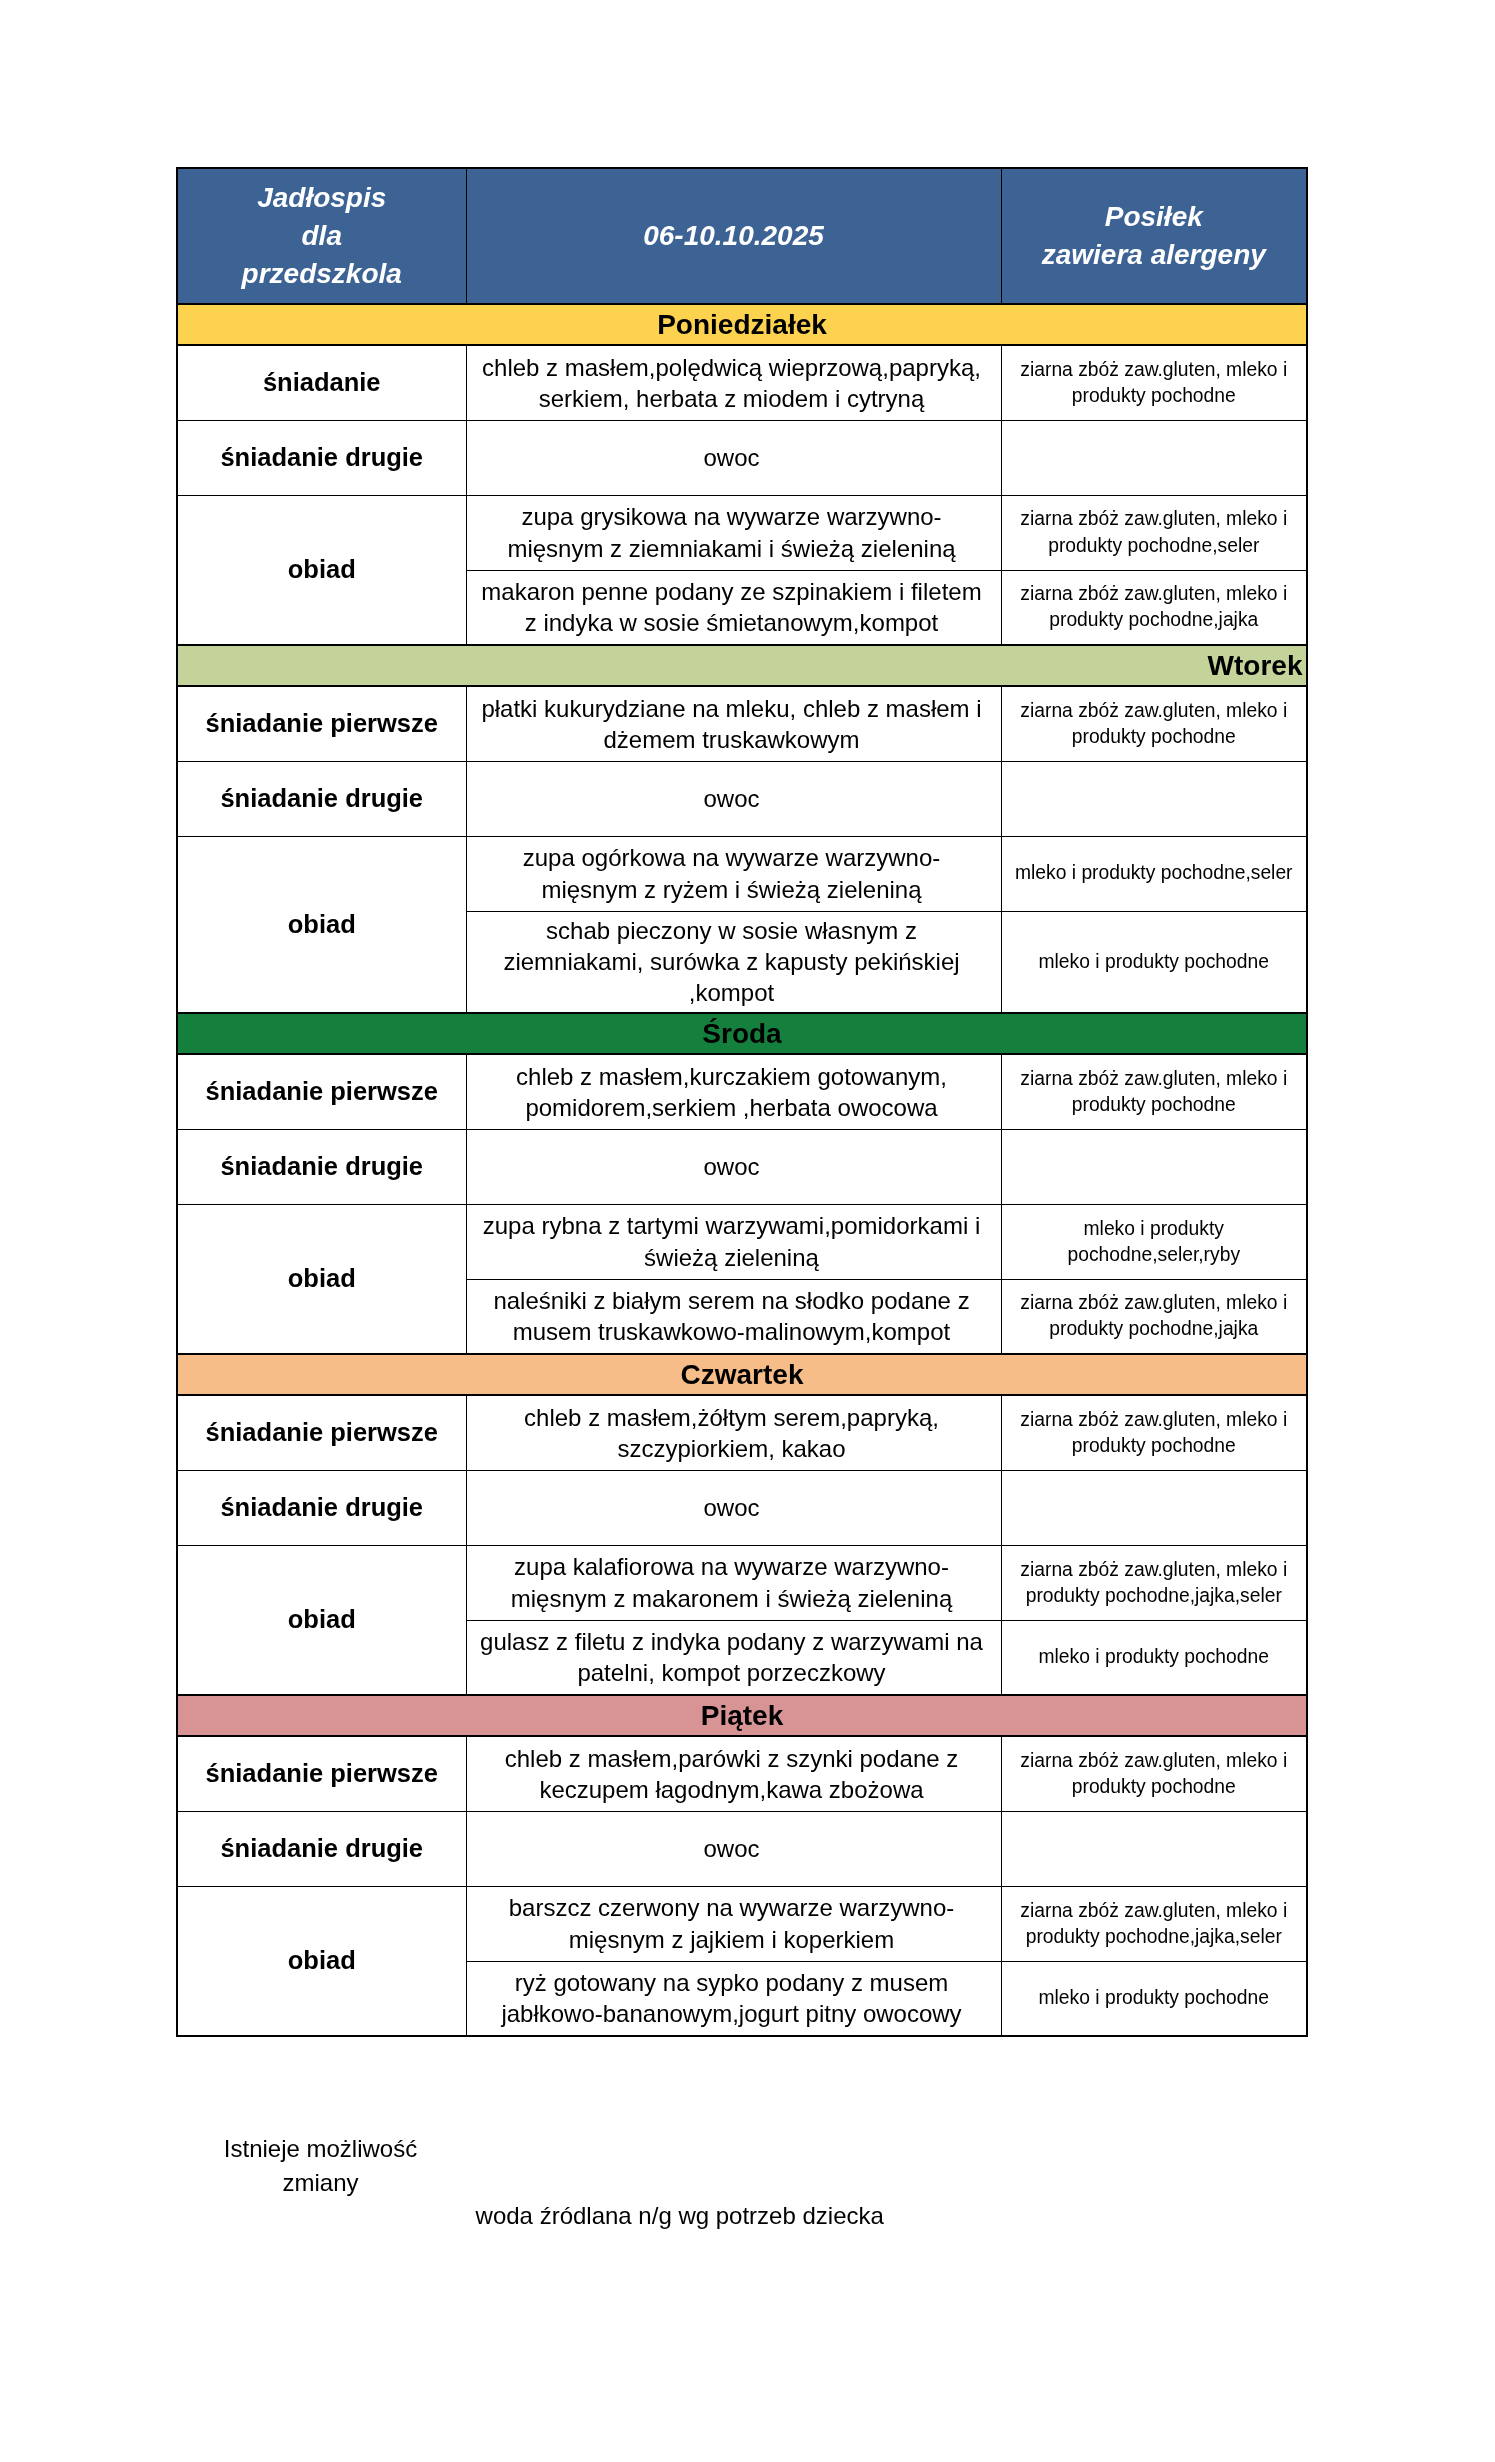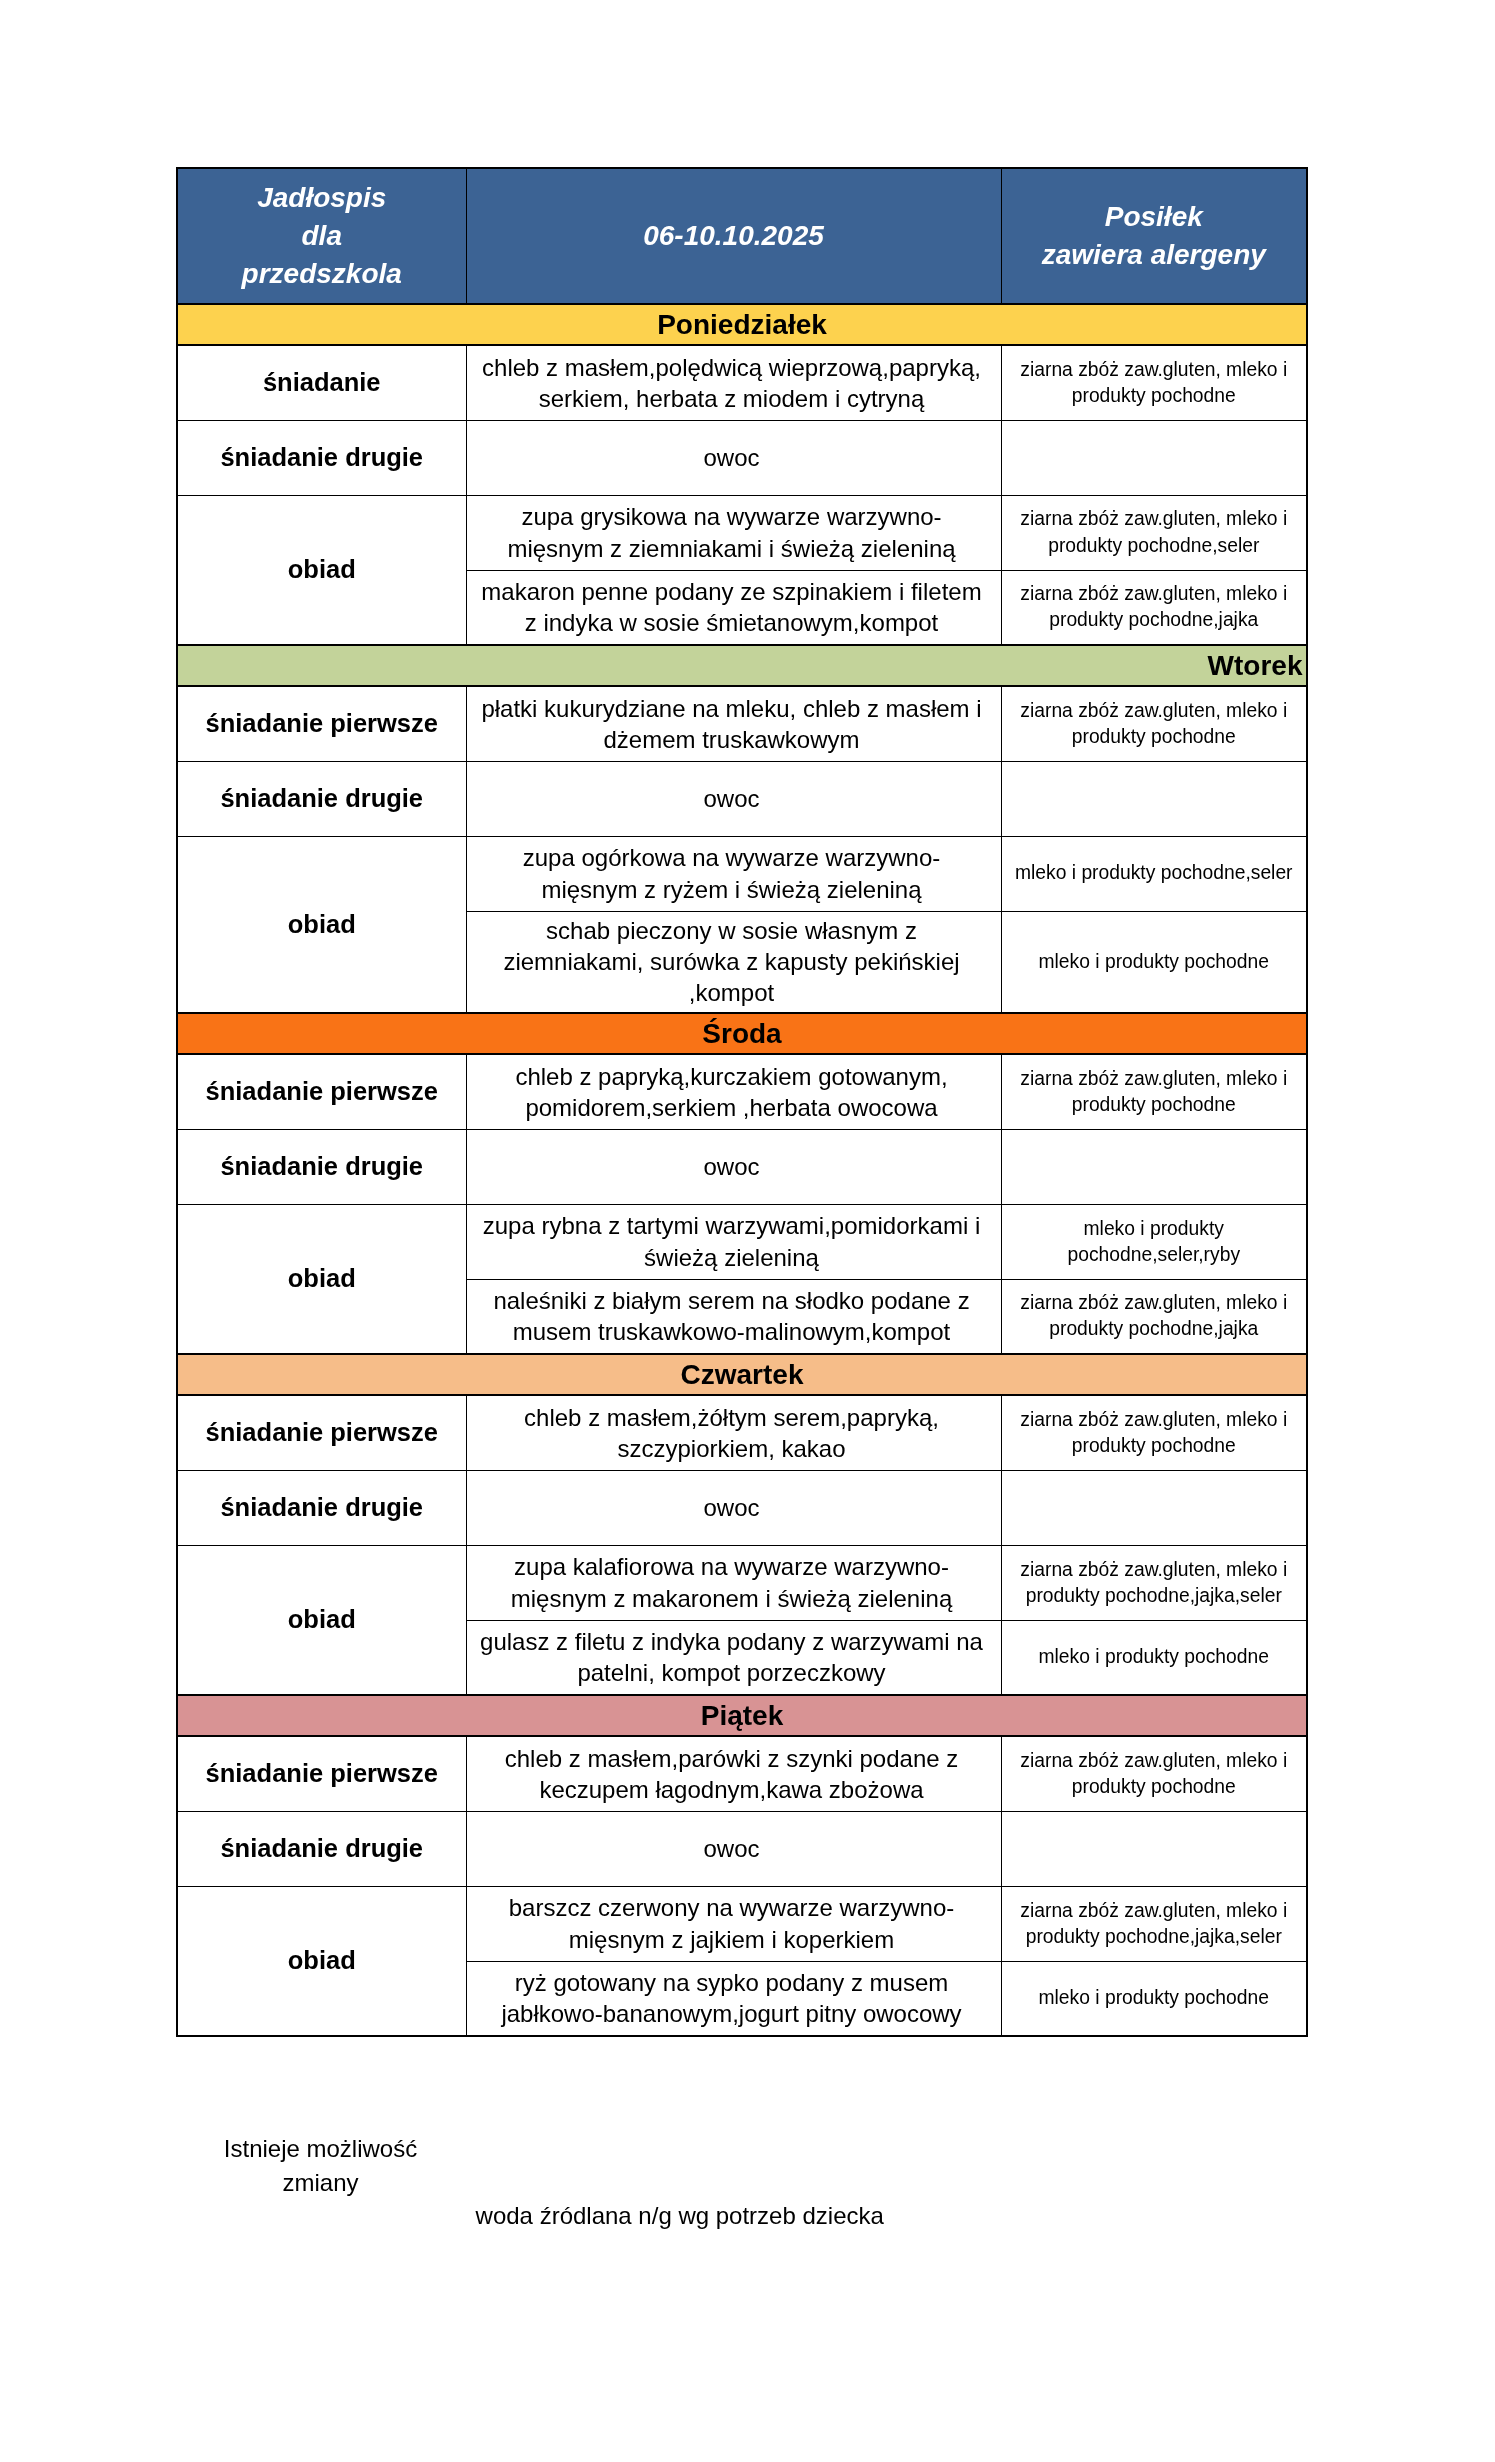--- a/index.html
+++ b/index.html
@@ -122,25 +122,25 @@
       <tr class="meal-row">
         <td class="meal" rowspan="2">obiad</td>
         <td class="dish">zupa ogórkowa na wywarze warzywno-mięsnym z ryżem i świeżą zieleniną</td>
         <td class="allergen">mleko i produkty pochodne,seler</td>
       </tr>
       <tr class="meal-row">
         <td class="dish">schab pieczony w sosie własnym z ziemniakami, surówka z kapusty pekińskiej ,kompot</td>
         <td class="allergen">mleko i produkty pochodne</td>
       </tr>
       <tr class="day-banner-row">
-        <td colspan="3" style="background: #f97316; text-align: center;">Środa</td>
-      </tr>
-      <tr class="meal-row">
-        <td class="meal">śniadanie pierwsze</td>
-        <td class="dish">chleb z papryką,kurczakiem gotowanym, pomidorem,serkiem ,herbata owocowa</td>
+        <td colspan="3" style="background: #15803d; text-align: center;">Środa</td>
+      </tr>
+      <tr class="meal-row">
+        <td class="meal">śniadanie pierwsze</td>
+        <td class="dish">chleb z masłem,kurczakiem gotowanym, pomidorem,serkiem ,herbata owocowa</td>
         <td class="allergen">ziarna zbóż zaw.gluten, mleko i produkty pochodne</td>
       </tr>
       <tr class="meal-row">
         <td class="meal">śniadanie drugie</td>
         <td class="dish">owoc</td>
         <td class="allergen"></td>
       </tr>
       <tr class="meal-row">
         <td class="meal" rowspan="2">obiad</td>
         <td class="dish">zupa rybna z tartymi warzywami,pomidorkami i świeżą zieleniną</td>

